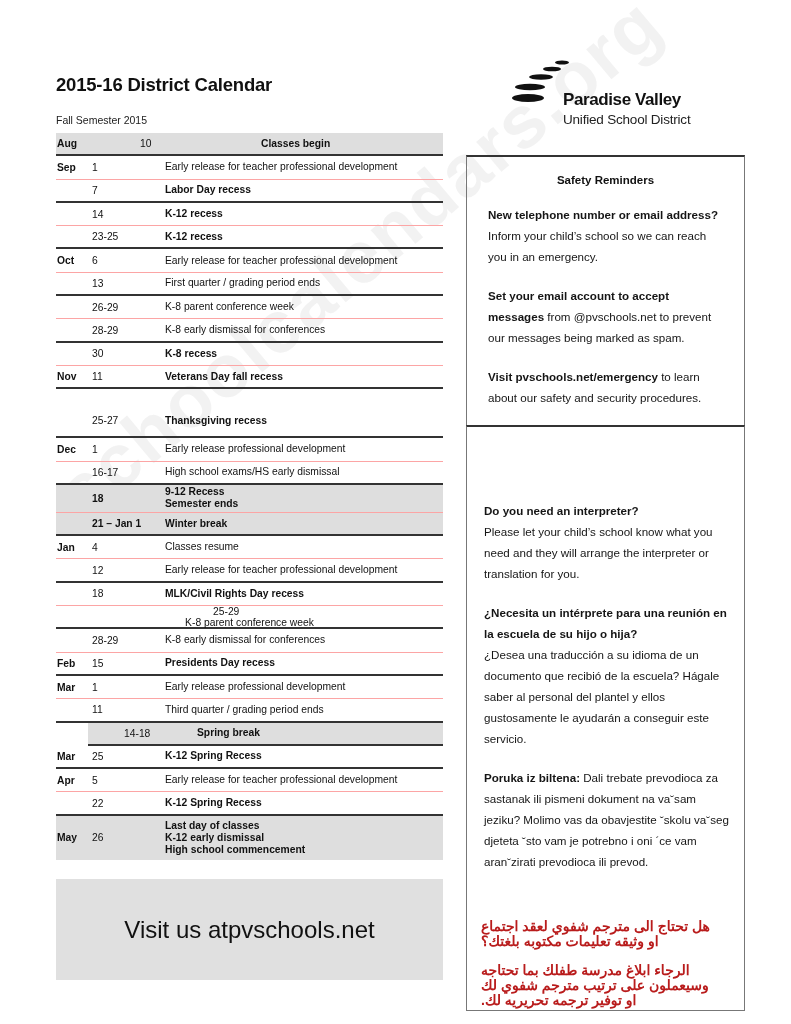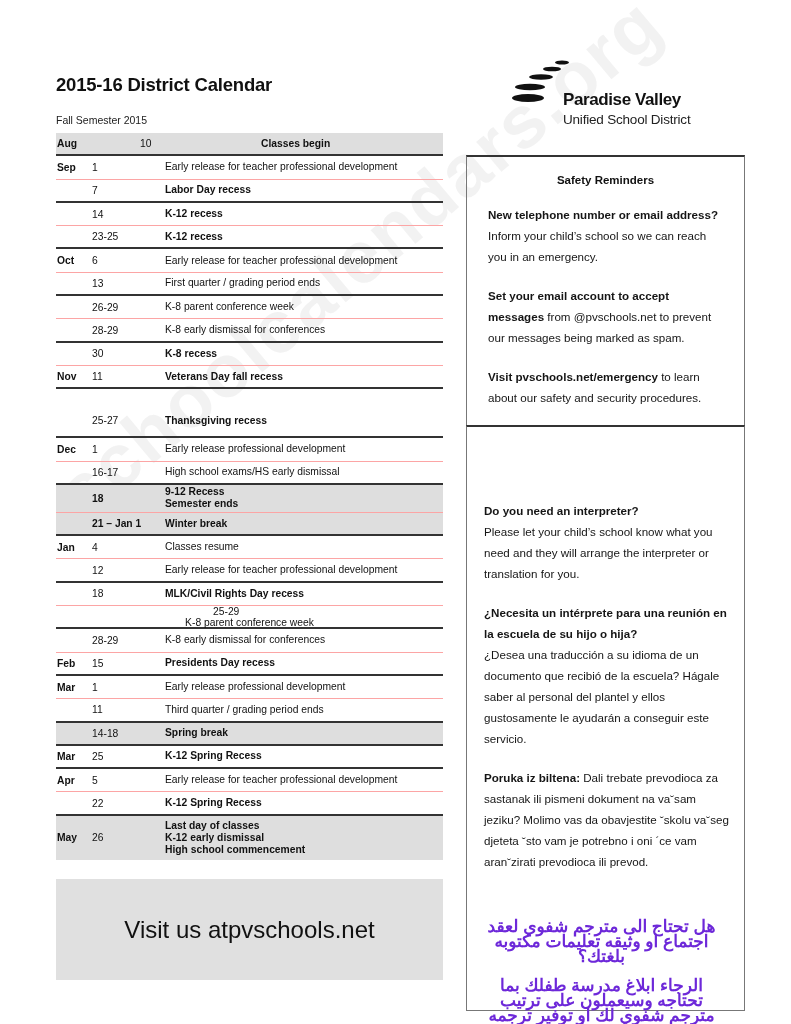--- a/index.html
+++ b/index.html
@@ -32,22 +32,22 @@
 
   
   .rbox { position: absolute; left: 466px; width: 279px; box-sizing: border-box;
           border: 1px solid #777; border-top: 2px solid #333; background: transparent; }
   .rbox.top { top: 155px; height: 272px; }
   .rbox.bottom { top: 425px; height: 586px; border-top: 2px solid #333; }
   .rbox .hdr { text-align: center; font-weight: bold; font-size: 11.5px; margin-top: 17px; margin-bottom: 13px; }
   .para { font-size: 11.6px; line-height: 21px; padding: 0 16px 0 21px; margin-bottom: 7px; color: #151515; margin-top: 18px; }
   .para b { font-weight: bold; }
   .bottom .para { padding-left: 17px; padding-right: 10px; }
-  .arabic { direction: rtl; text-align: center; font-size: 17px; line-height: 15px; font-weight: bold;
-            padding: 0 22px 0 14px; color: #6d28d9; }
+  .arabic { direction: rtl; text-align: left; font-size: 14px; line-height: 15px; font-weight: bold;
+            padding: 0 22px 0 14px; color: #b91c1c; }
 
   .watermark { position: absolute; left: 40px; top: 470px; font-size: 74px; font-weight: bold;
                color: rgba(210,210,210,0.28); transform: rotate(-40deg); transform-origin: left top;
                pointer-events: none; white-space: nowrap; letter-spacing: 2px; }
 </style>
 </head>
 <body>
 
 <div class="watermark">schoolcalendars.org</div>
 
@@ -229,21 +229,21 @@
         <div>Early release professional development</div>
       </span>
     </div>
     <div class="row thick" style="height: 23.3px;">
       <span class="m"></span>
       <span class="d">11</span>
       <span class="e">
         <div>Third quarter / grading period ends</div>
       </span>
     </div>
-    <div class="row thick shade b" style="height: 23.3px;">
+    <div class="row thick shade b" style="height: 23.3px; margin-left: 32px;">
       <span class="m"></span>
       <span class="d">14-18</span>
       <span class="e">
         <div>Spring break</div>
       </span>
     </div>
     <div class="row thick b" style="height: 23.3px;">
       <span class="m">Mar</span>
       <span class="d">25</span>
       <span class="e">

